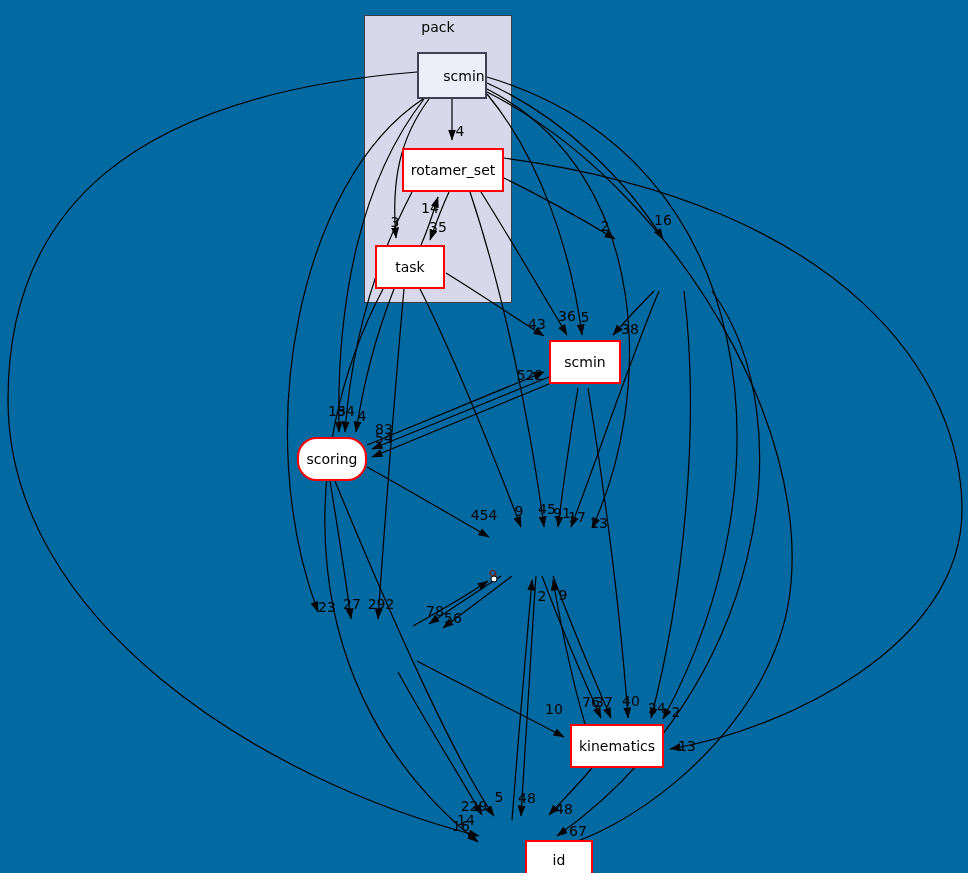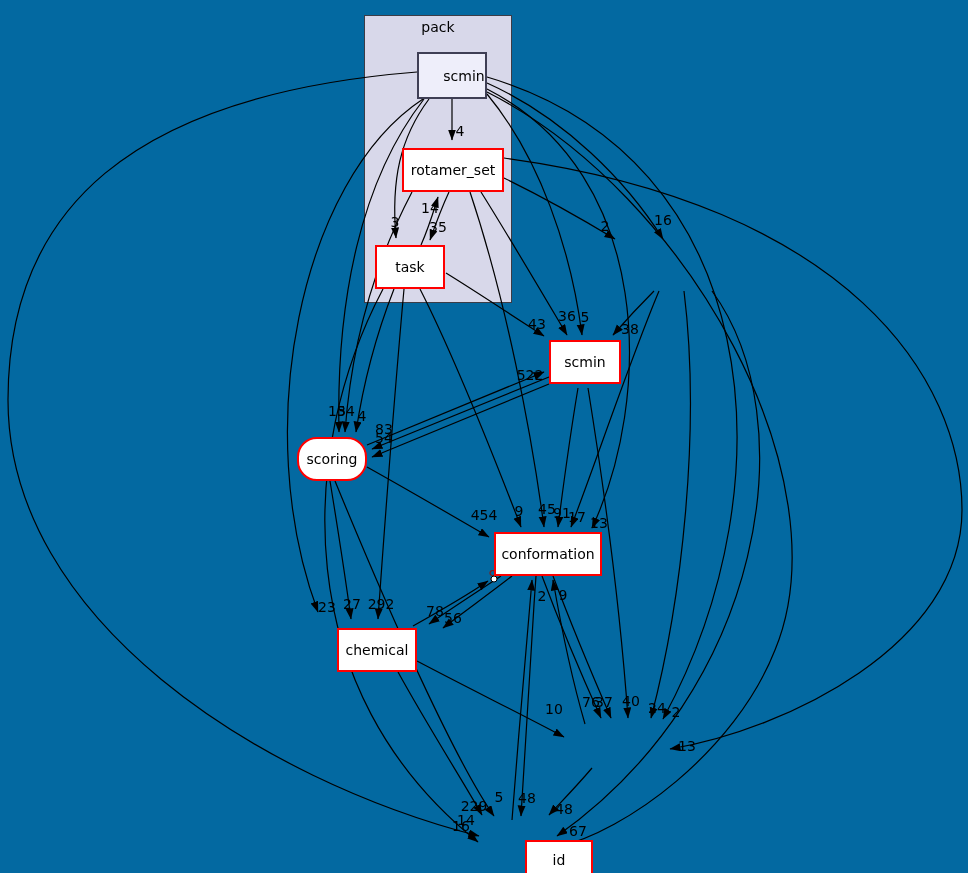--- a/index.html
+++ b/index.html
@@ -136,17 +136,16 @@
     <g id="decorations">
         <circle cx="494" cy="579" r="3" fill="#ffffff" stroke="#000000" stroke-width="1"></circle>
       </g>
   </svg>
 
   <div class="node node-focus n-scmin">scmin</div>
   <div class="node n-rotamer">rotamer_set</div>
   <div class="node n-task">task</div>
   <div class="node n-pose">scmin</div>
   <div class="node n-scoring">scoring</div>
-  <div class="node n-conf">conformation</div>
-  <div class="node n-chem">chemical</div>
+  <div class="node n-kin">kinematics</div>
   <div class="node n-id">id</div>
 
 </div>
 
 </body></html>

